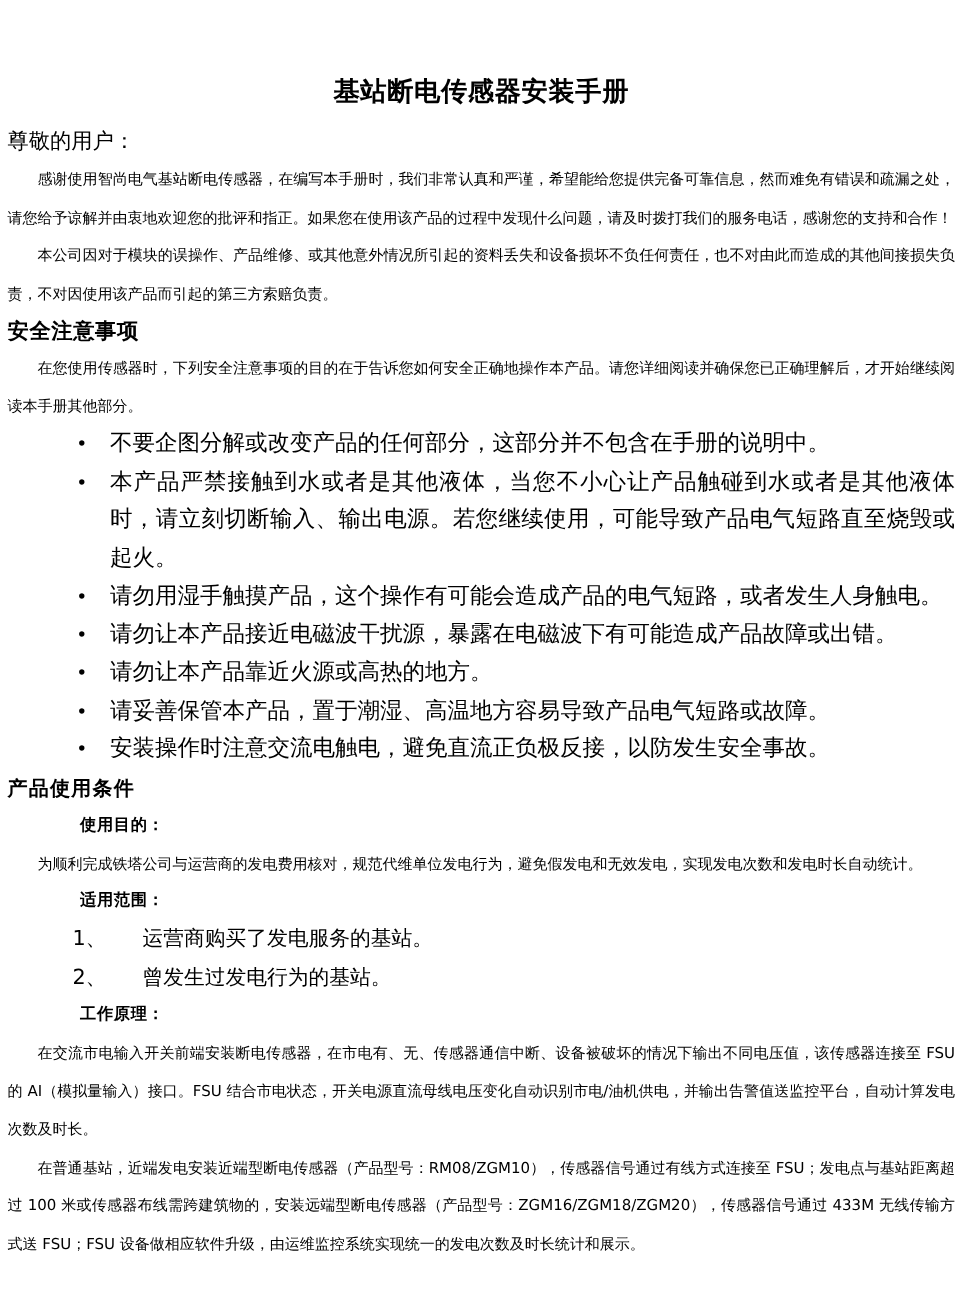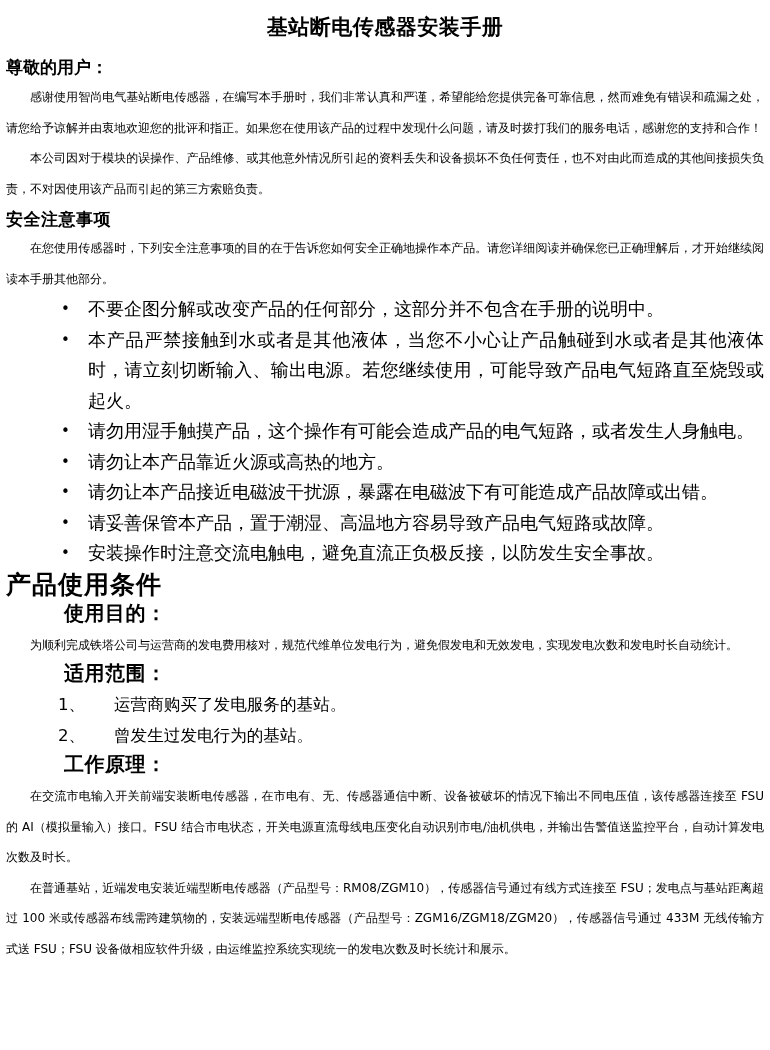--- a/index.html
+++ b/index.html
@@ -11,63 +11,62 @@
     width: 770px;
     height: 1050px;
     font-family: "DejaVu Sans", "Liberation Sans", sans-serif;
     color: #000000;
     overflow: hidden;
   }
   .page {
     width: 770px;
     height: 857px;
     box-sizing: border-box;
-    padding: 9px 6px 0 6px;
+    padding: 23px 6px 0 6px;
     position: relative;
+    margin-top: 32px;
   }
 
   
   .doc-title {
     text-align: center;
     font-size: 21px;
     font-weight: bold;
     line-height: 30px;
     letter-spacing: 0.5px;
     margin: 3px 0 10px 0;
   }
   .section-title {
     text-align: left;
     font-size: 17px;
     font-weight: bold;
     line-height: 26px;
     letter-spacing: 0.5px;
     margin: 2px 0 1px 0;
   }
   .section-title.wide {
-    font-size: 25px;
+    font-size: 16px;
     letter-spacing: 1px;
     line-height: 28px;
   }
   .sub-title {
-    font-size: 20px;
+    font-size: 13px;
     font-weight: bold;
     line-height: 30px;
     letter-spacing: 0.5px;
     padding-left: 58px;
     margin: 0;
-    font-family: Liberation Mono, monospace;
   }
 
   
   .salutation {
     font-size: 17px;
     line-height: 30px;
     margin: 0;
     letter-spacing: 0px;
-    font-weight: bold;
   }
   p.body {
     font-size: 12px;
     line-height: 30.5px;
     margin: 0;
     text-align: justify;
     text-justify: inter-ideograph;
     letter-spacing: 0px;
     text-indent: 2em;
   }
@@ -130,22 +129,22 @@
   <p class="body">本公司因对于模块的误操作、产品维修、或其他意外情况所引起的资料丢失和设备损坏不负任何责任，也不对由此而造成的其他间接损失负责，不对因使用该产品而引起的第三方索赔负责。</p>
 
   <h2 class="section-title">安全注意事项</h2>
 
   <p class="body">在您使用传感器时，下列安全注意事项的目的在于告诉您如何安全正确地操作本产品。请您详细阅读并确保您已正确理解后，才开始继续阅读本手册其他部分。</p>
 
   <ul class="bullets">
     <li>不要企图分解或改变产品的任何部分，这部分并不包含在手册的说明中。</li>
     <li>本产品严禁接触到水或者是其他液体，当您不小心让产品触碰到水或者是其他液体时，请立刻切断输入、输出电源。若您继续使用，可能导致产品电气短路直至烧毁或起火。</li>
     <li>请勿用湿手触摸产品，这个操作有可能会造成产品的电气短路，或者发生人身触电。</li>
+    <li>请勿让本产品接近电磁波干扰源，暴露在电磁波下有可能造成产品故障或出错。</li>
     <li>请勿让本产品靠近火源或高热的地方。</li>
-    <li>请勿让本产品接近电磁波干扰源，暴露在电磁波下有可能造成产品故障或出错。</li>
     <li>请妥善保管本产品，置于潮湿、高温地方容易导致产品电气短路或故障。</li>
     <li>安装操作时注意交流电触电，避免直流正负极反接，以防发生安全事故。</li>
   </ul>
 
   <h2 class="section-title wide">产品使用条件</h2>
 
   <h3 class="sub-title">使用目的：</h3>
   <p class="body">为顺利完成铁塔公司与运营商的发电费用核对，规范代维单位发电行为，避免假发电和无效发电，实现发电次数和发电时长自动统计。</p>
 
   <h3 class="sub-title">适用范围：</h3>

